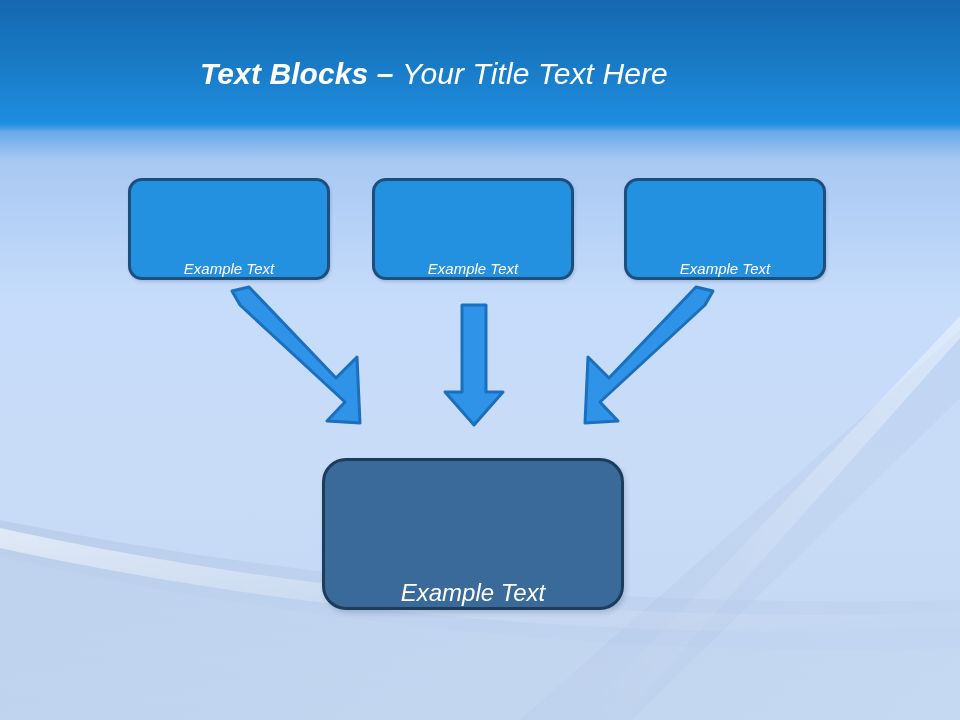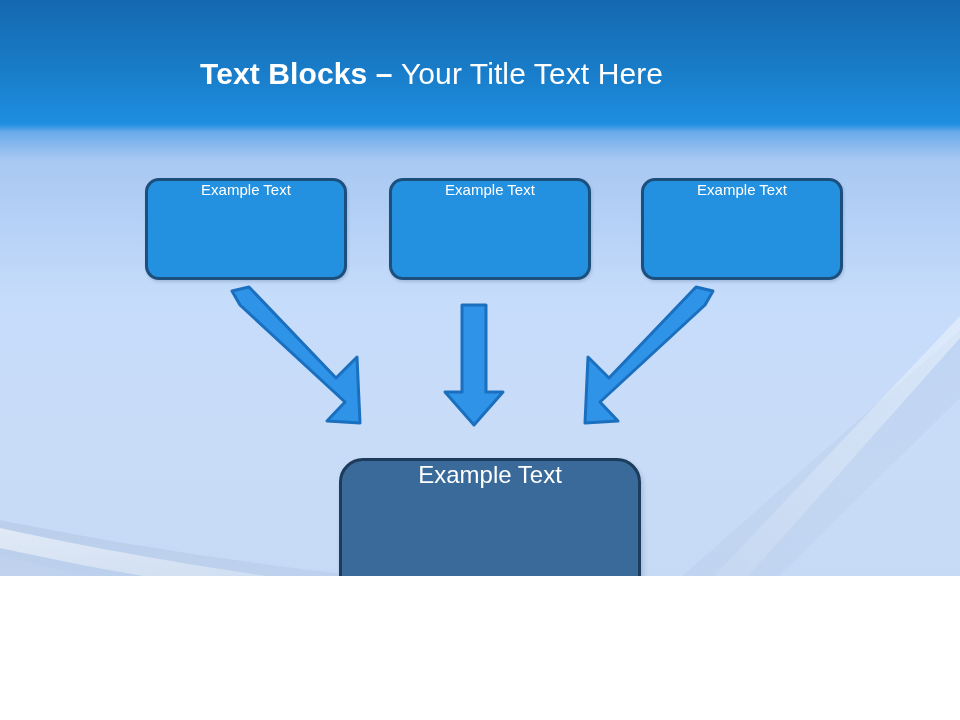--- a/index.html
+++ b/index.html
@@ -9,23 +9,24 @@
   body {
     width: 960px;
     height: 720px;
     overflow: hidden;
     font-family: "Liberation Sans", sans-serif;
   }
 
   #slide {
     position: relative;
     width: 960px;
-    height: 576px;
+    height: 720px;
     overflow: hidden;
     background: #c3dbfa;
+    font-style: italic;
   }
 
   
   .bg-base {
     position: absolute;
     inset: 0;
     background: linear-gradient(to bottom,
         #1568b0 0px,
         #1879c4 60px,
         #1e8ee0 124px,
@@ -58,25 +59,24 @@
   }
   .title .light {
     font-weight: normal;
   }
 
   
   .node-box {
     position: absolute;
     box-sizing: border-box;
     display: flex;
-    align-items: flex-start;
+    align-items: flex-end;
     justify-content: center;
     color: #ffffff;
     text-align: center;
-    margin-left: 17px;
   }
   .top-box {
     width: 202px;
     height: 102px;
     background: #2490e0;
     border: 3px solid #1c4f7c;
     border-radius: 14px;
     font-size: 15px;
     box-shadow: 1px 2px 3px rgba(30, 60, 100, 0.18);
   }

